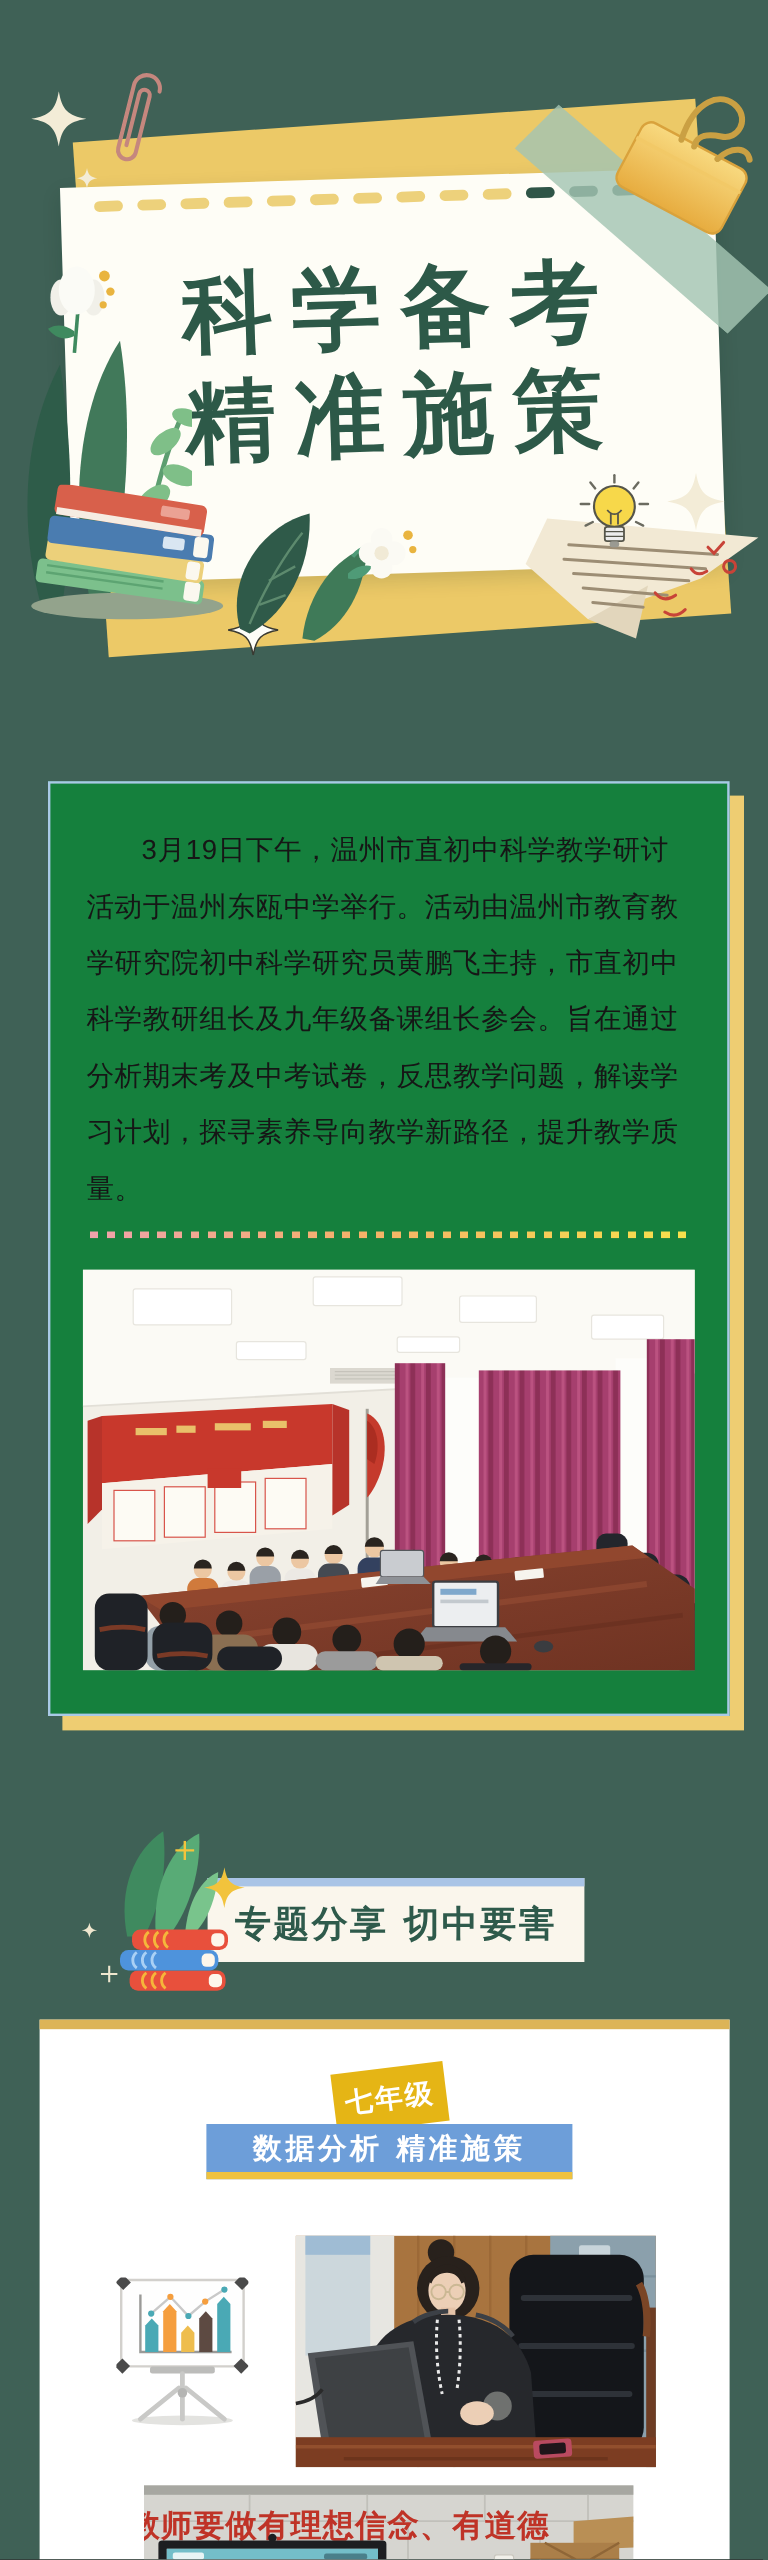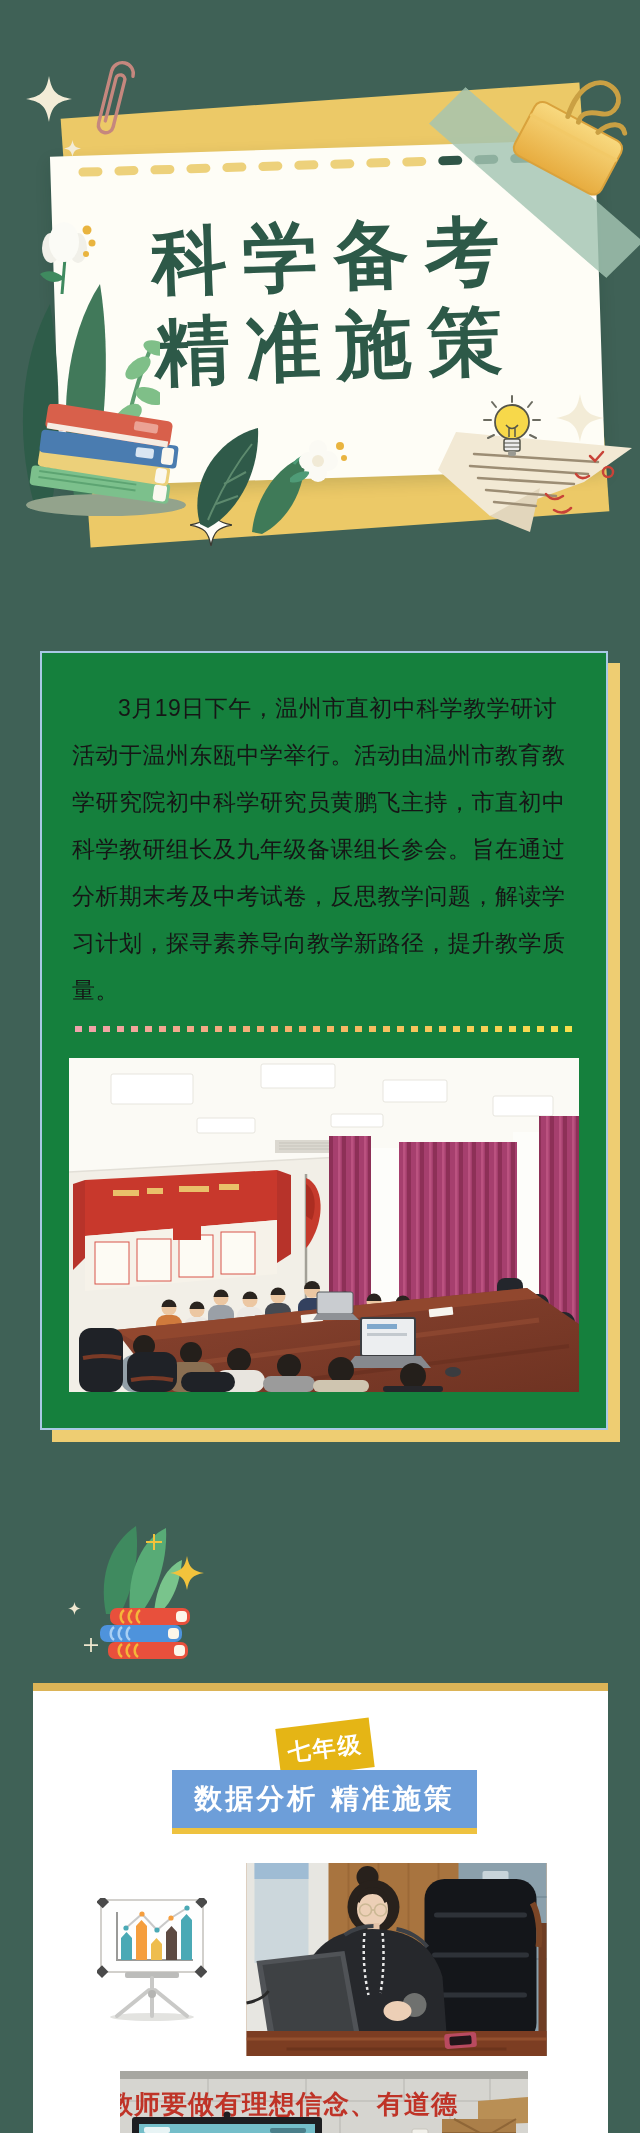--- a/index.html
+++ b/index.html
@@ -41,23 +41,23 @@
              justify-content:center;font-size:30px;font-weight:bold;color:#2e5a4b;
              letter-spacing:2px;font-family:"DejaVu Sans",sans-serif;}
 
   
   .grade-card{left:33px;top:1683px;width:575px;height:450px;background:#ffffff;
               border-top:8px solid #dcb457;box-sizing:border-box;overflow:hidden;}
   .badge{position:absolute;left:245px;top:32px;width:94px;height:50px;background:#e5b515;
          transform:rotate(-7deg);display:flex;align-items:center;justify-content:center;
          color:#fff;font-size:23px;font-weight:bold;letter-spacing:2px;
          font-family:"DejaVu Sans",sans-serif;}
-  .banner{position:absolute;left:139px;top:79px;width:305px;height:64px;background:#6d9ed9;
+  .banner{position:absolute;left:139px;top:79px;width:305px;height:46px;background:#6d9ed9;
           border-bottom:6px solid #eec23f;box-sizing:border-box;display:flex;align-items:center;
-          justify-content:center;color:#fff;font-size:28px;font-weight:bold;letter-spacing:3px;
+          justify-content:center;color:#fff;font-size:24px;font-weight:bold;letter-spacing:3px;
           font-family:"DejaVu Sans",sans-serif;}
   svg{display:block;}
 </style>
 </head>
 <body>
 
 <div class="page">
 
   <section class="abs" style="left:0;top:0;width:640px;height:650px;">
 
@@ -363,20 +363,23 @@
           <rect x="10" y="270" width="44" height="64" rx="12"></rect>
           <rect x="58" y="294" width="50" height="40" rx="13"></rect>
           <rect x="112" y="314" width="54" height="20" rx="10"></rect>
         </g>
         <path d="M14 300q20-4 38 0M62 322q22-4 42 0" stroke="#7a3a26" stroke-width="4" fill="none"></path>
       </svg>
     </figure>
   </section>
 
   <section class="abs share-wrap">
+    <div class="share-box">
+      <span>专题分享 切中要害</span>
+    </div>
 
     <svg class="abs" style="left:96px;top:2px;" width="86" height="94" viewBox="0 0 86 94">
       <path d="M10 94C2 54 16 22 40 6C44 40 36 72 24 94Z" fill="#3f8a5f"></path>
       <path d="M34 94C30 50 48 18 70 8C72 44 58 78 44 94Z" fill="#58ab76"></path>
       <path d="M58 94C60 64 72 46 86 40C84 66 74 86 62 94Z" fill="#79c48c"></path>
     </svg>
 
     <svg class="abs" style="left:98px;top:80px;" width="104" height="64" viewBox="0 0 104 64">
       <rect x="10" y="44" width="80" height="17" rx="7" fill="#e8503c"></rect>
       <path d="M24 46a8 8 0 0 0 0 13M32 46a8 8 0 0 0 0 13M40 46a8 8 0 0 0 0 13" stroke="#f5b63a" stroke-width="2.4" fill="none"></path>

